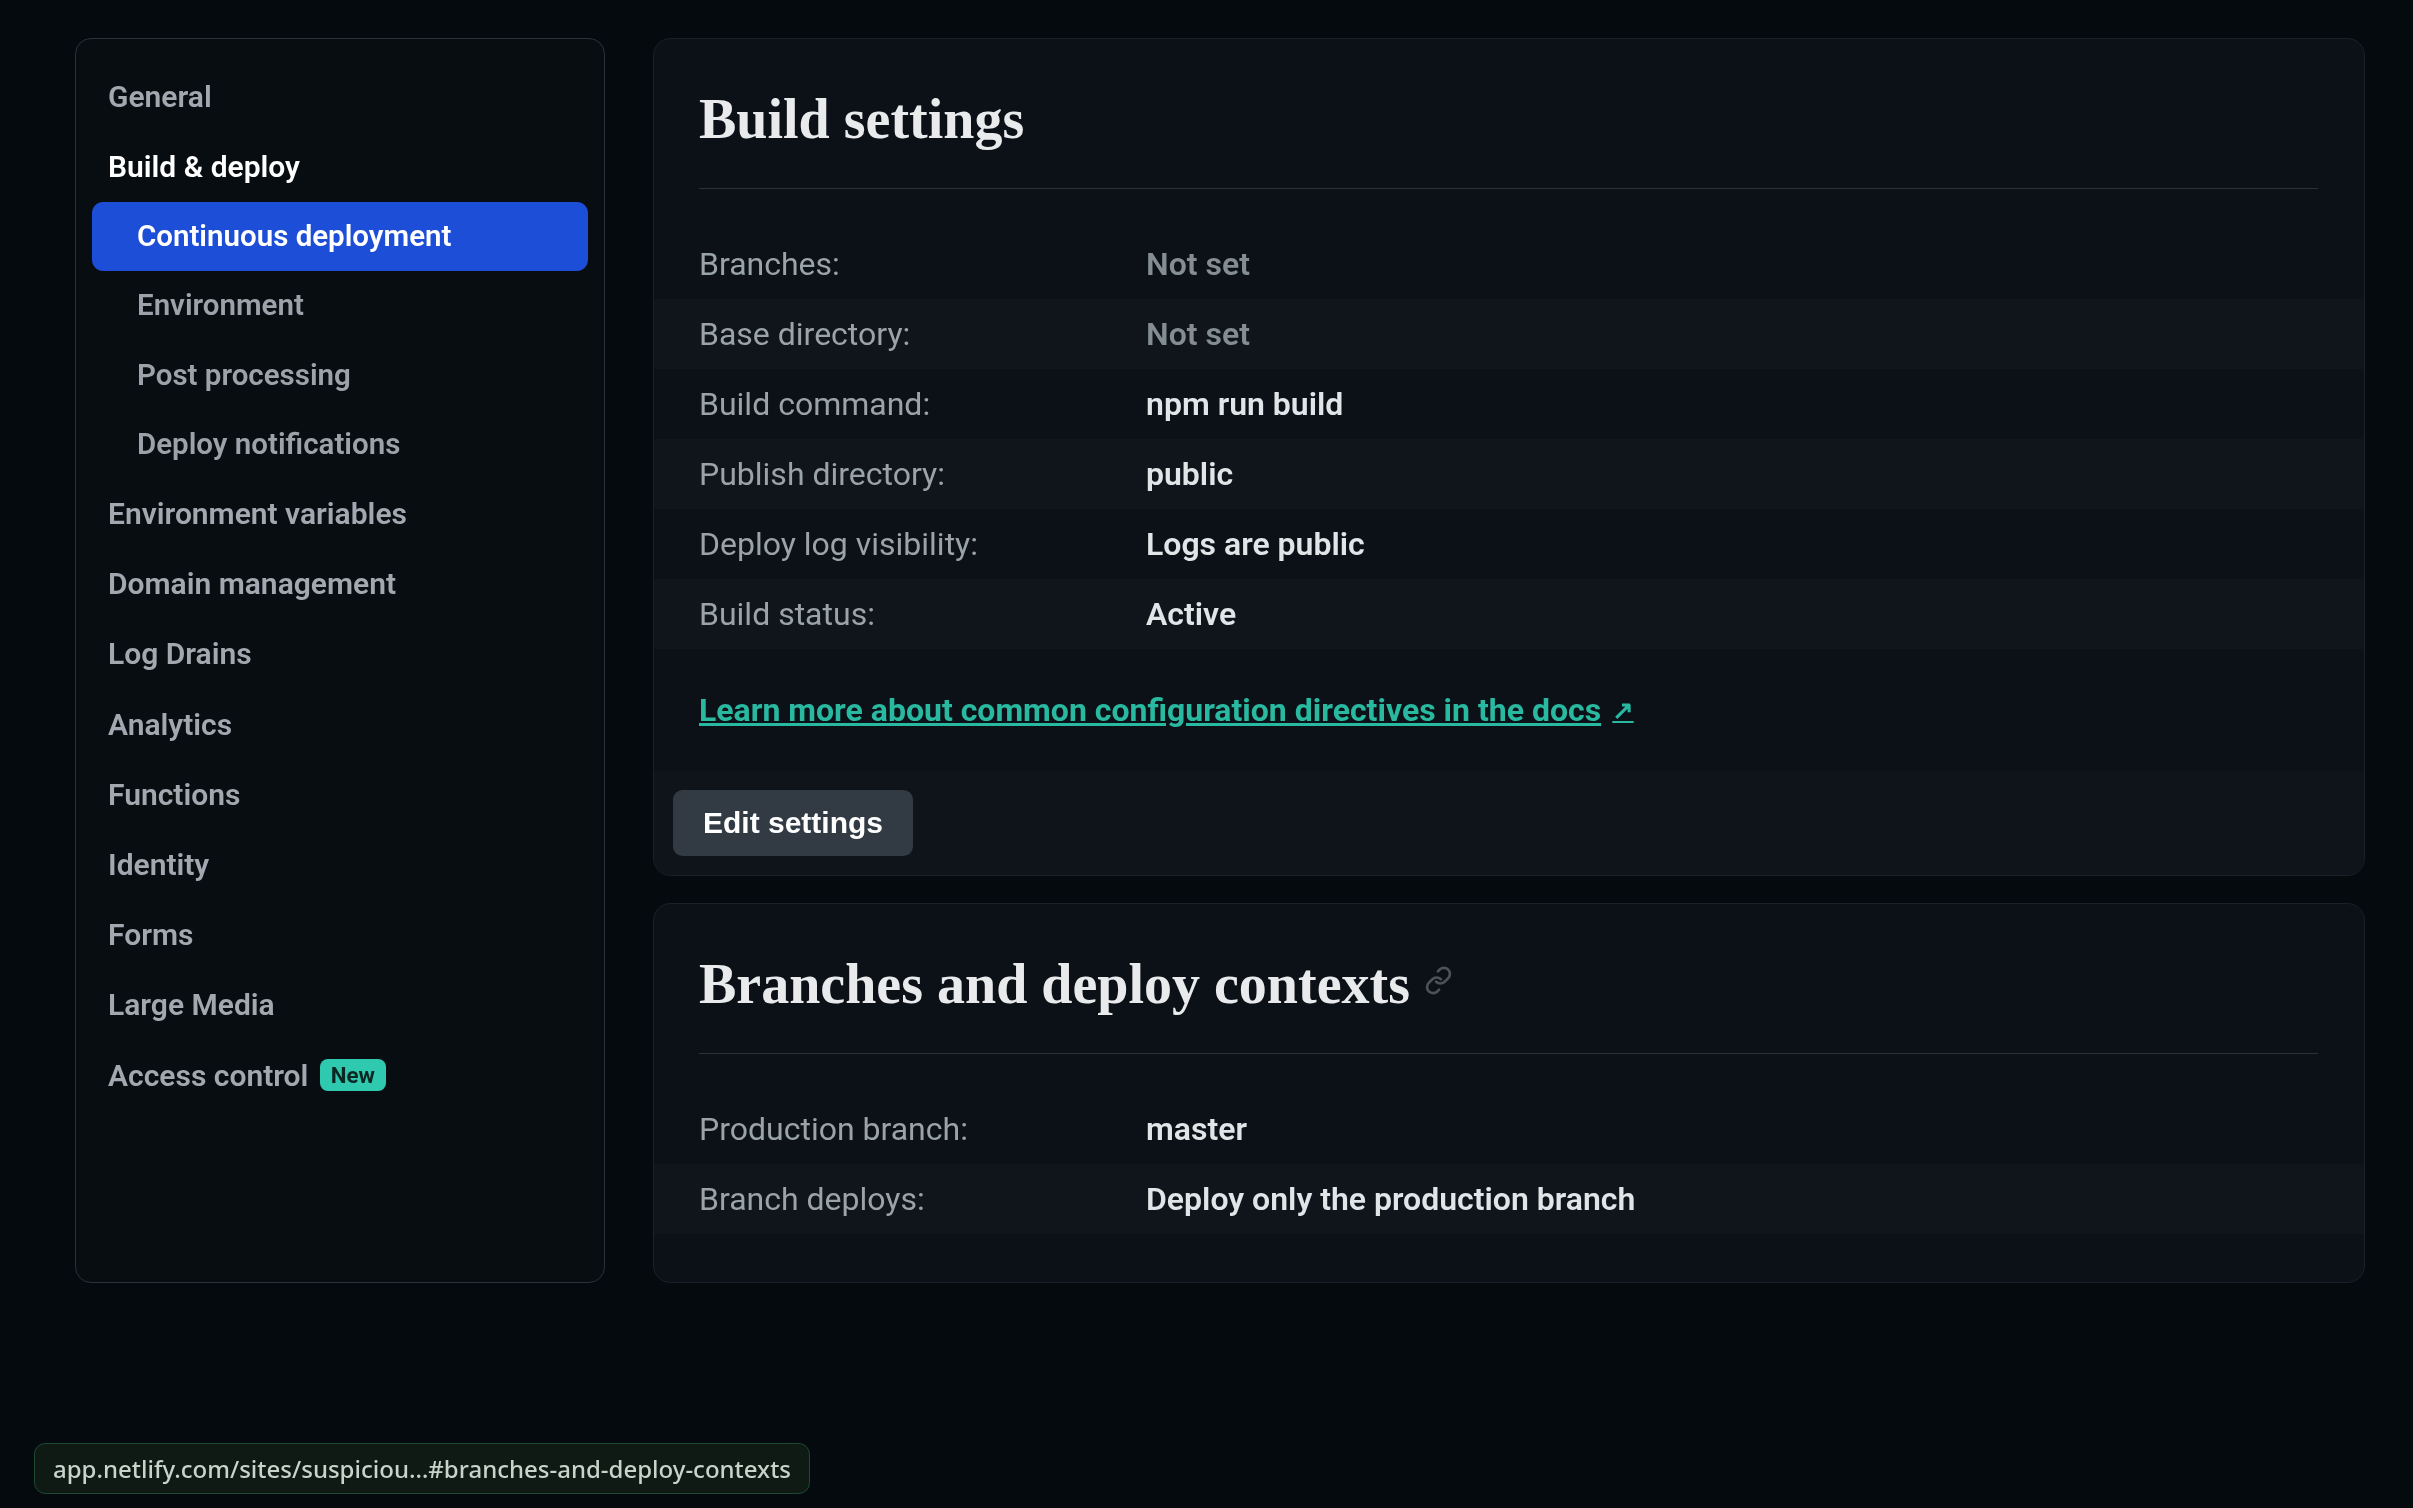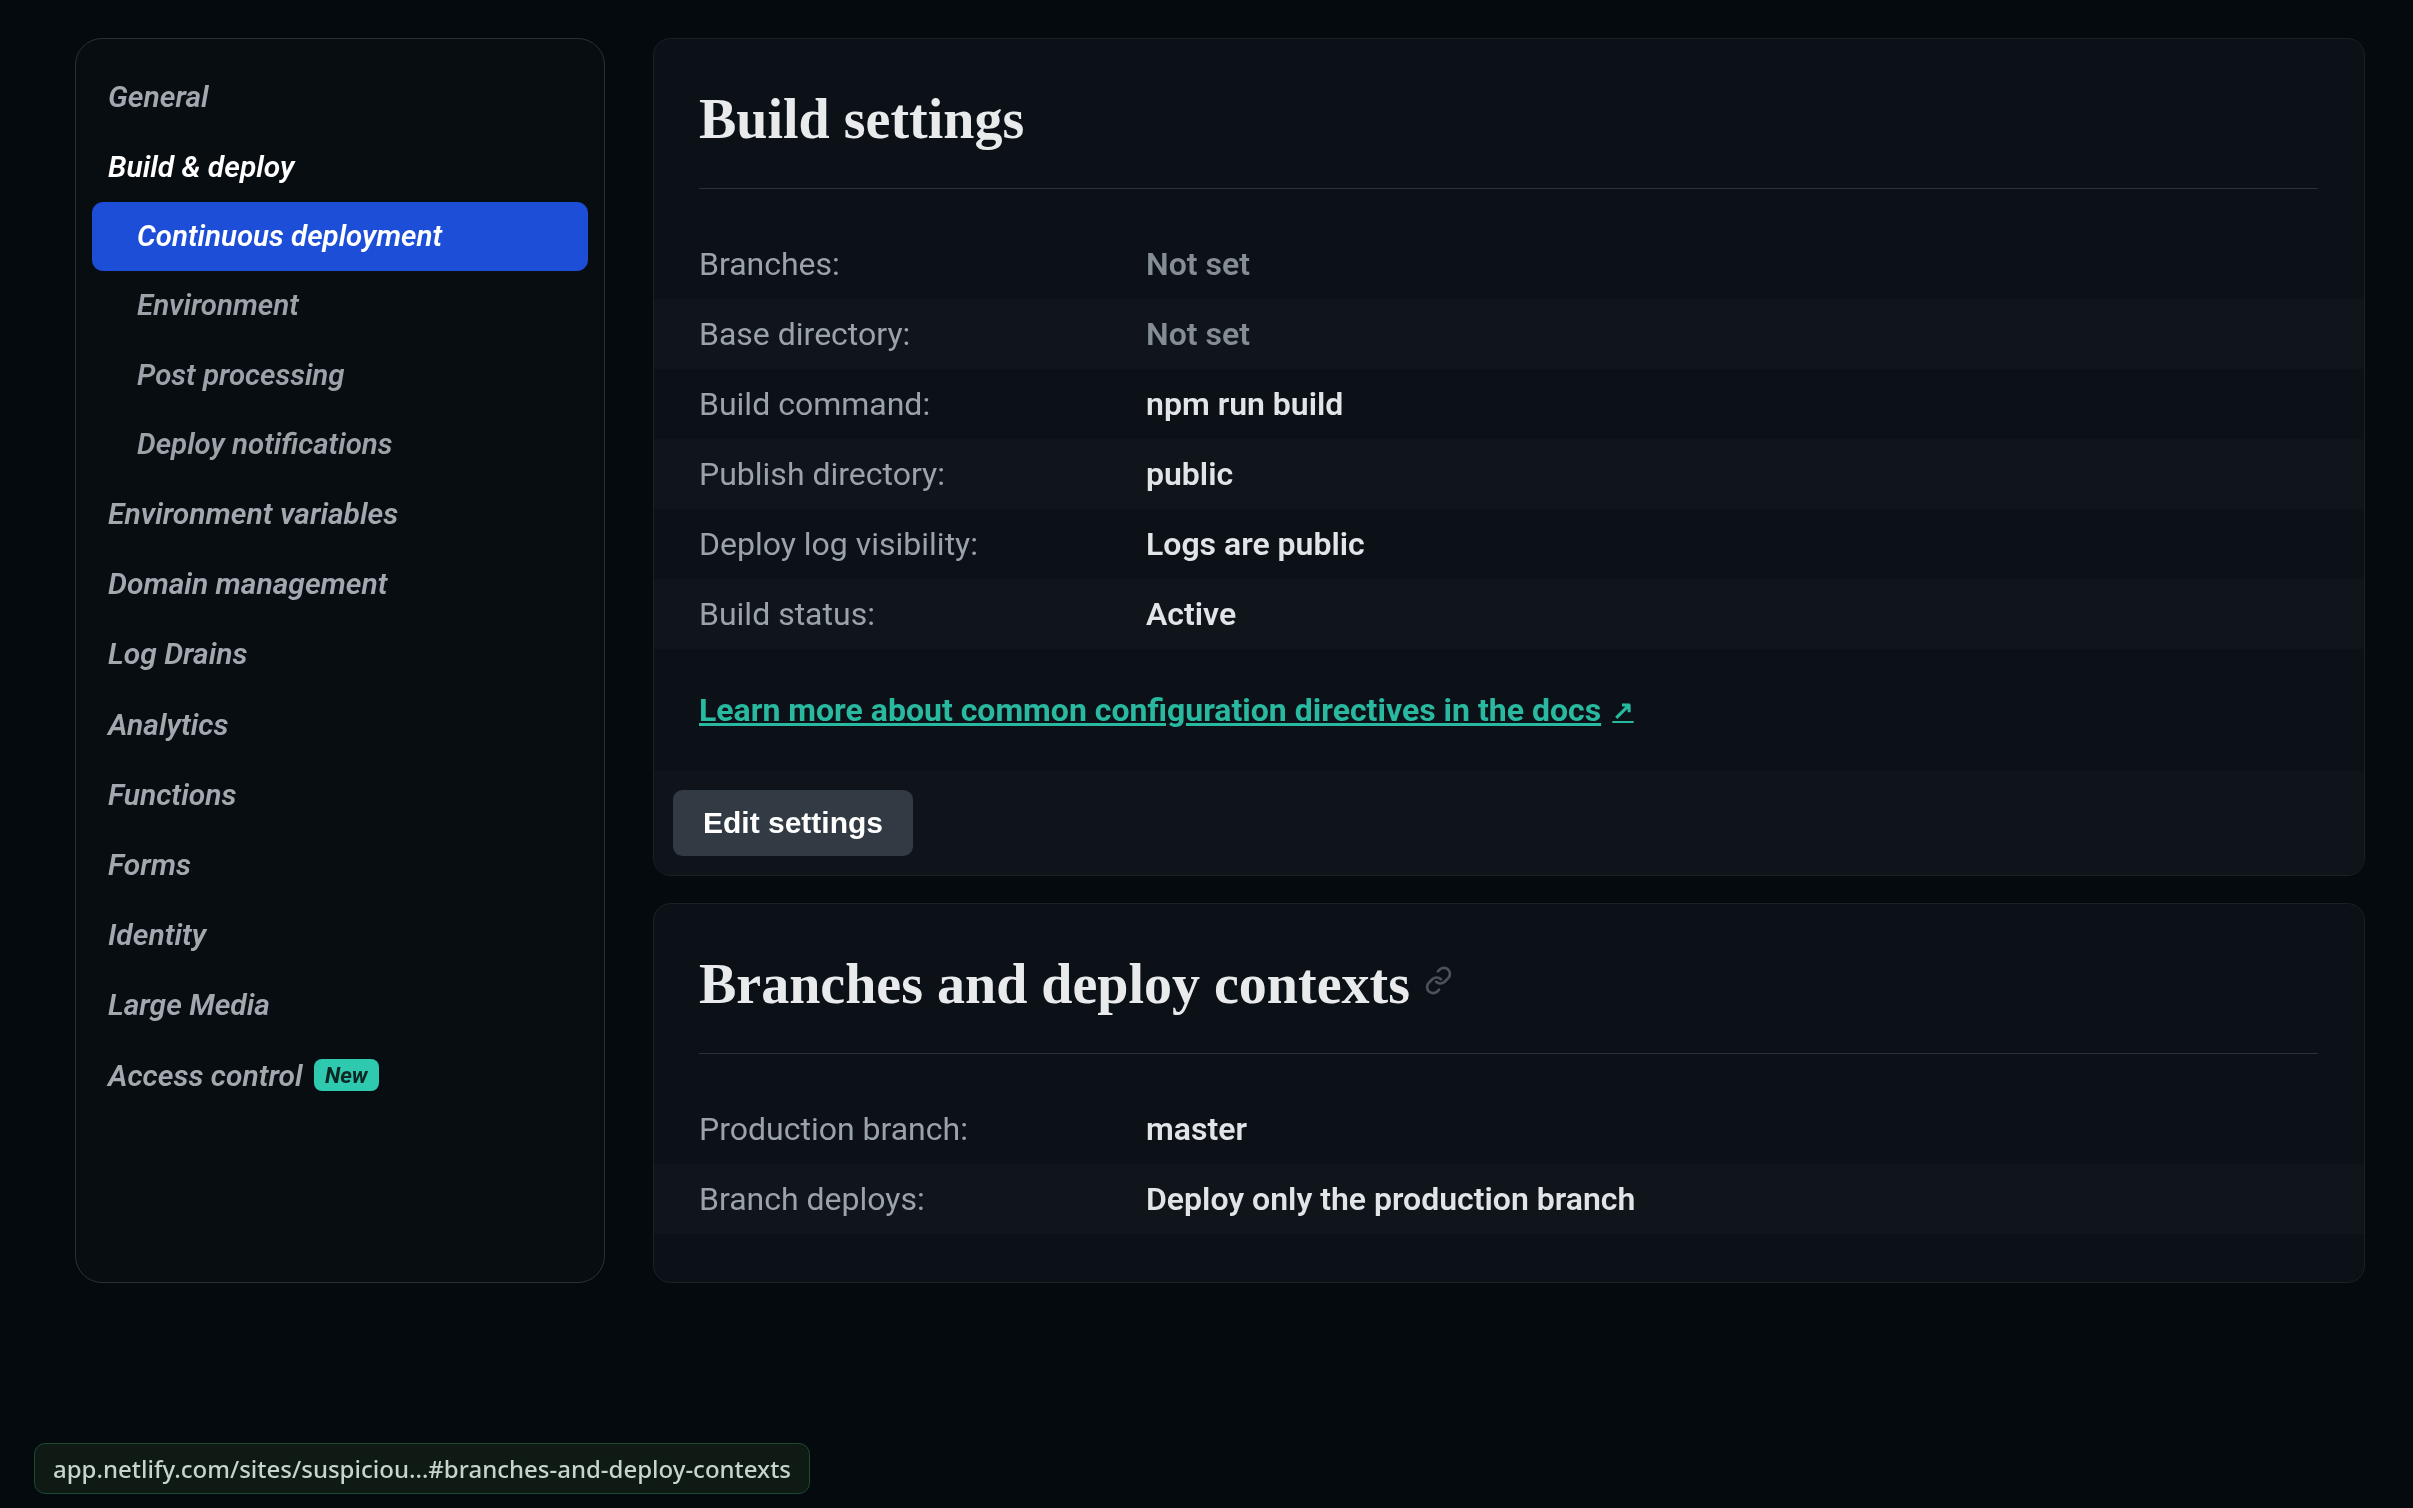--- a/index.html
+++ b/index.html
@@ -18,24 +18,23 @@
   .page {
     display: flex;
     padding: 38px 48px 0 75px;
     gap: 48px;
   }
   
   .sidebar {
     width: 530px;
     flex-shrink: 0;
     border: 1.6px solid #2a3138;
-    border-radius: 27px;
+    border-radius: 16px;
     padding: 22.3px 0;
     background: #080d12;
-    font-style: italic;
   }
   .side-item {
     display: flex;
     align-items: center;
     padding: 17.6px 32px;
     font-size: 30px;
     font-weight: 600;
     color: #a1a8af;
     cursor: pointer;
   }
@@ -196,22 +195,22 @@
     <div class="sub-item active">Continuous deployment</div>
     <div class="sub-item">Environment</div>
     <div class="sub-item">Post processing</div>
     <div class="sub-item">Deploy notifications</div>
 
     <div class="side-item">Environment variables</div>
     <div class="side-item">Domain management</div>
     <div class="side-item">Log Drains</div>
     <div class="side-item">Analytics</div>
     <div class="side-item">Functions</div>
+    <div class="side-item">Identity</div>
     <div class="side-item">Forms</div>
-    <div class="side-item">Identity</div>
     <div class="side-item">Large Media</div>
     <div class="side-item">
       <span>Access control</span>
       <span class="badge-new">New</span>
     </div>
   </nav>
 
   <main class="main">
 
     <section class="card">

